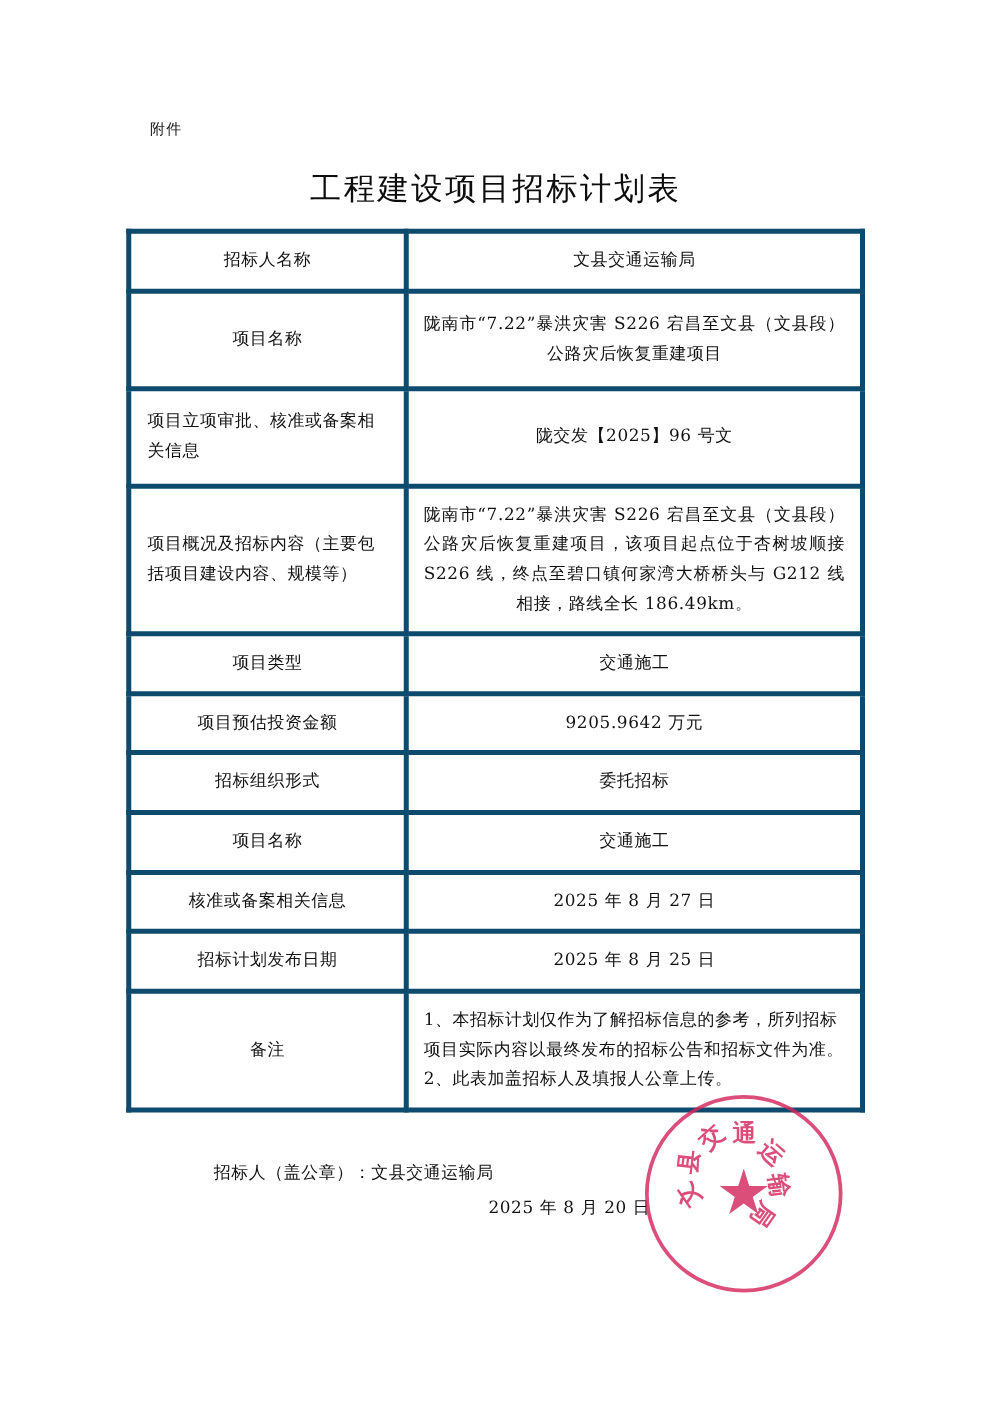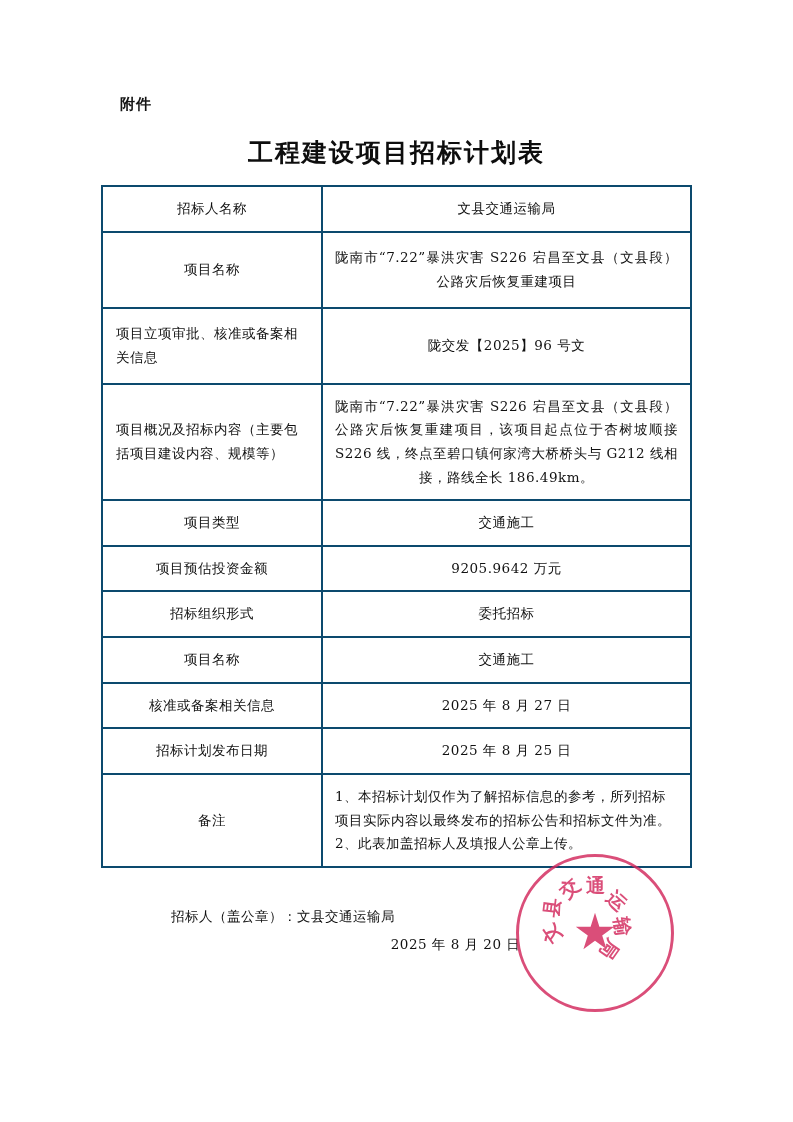--- a/index.html
+++ b/index.html
@@ -16,43 +16,43 @@
     overflow: hidden;
   }
   .page {
     position: relative;
     width: 793px;
     height: 1122px;
     box-sizing: border-box;
     padding: 95px 100px 0 100px;
   }
   .attachment-label {
-    font-size: 15px;
-    font-weight: 700;
+    font-size: 12px;
+    font-weight: 400;
     letter-spacing: 1px;
     margin: 0 0 22px 8px;
     color: #141414;
     padding-left: 12px;
   }
   .doc-title {
     text-align: center;
     font-size: 25px;
-    font-weight: 700;
+    font-weight: 400;
     letter-spacing: 2px;
     margin: 0 0 16px 0;
     color: #0d0d0d;
   }
   table.plan-table {
     width: 591px;
     border-collapse: collapse;
     table-layout: fixed;
     margin: 0 auto;
   }
   table.plan-table td {
-    border: 2px solid #0c4a6e;
+    border: 4px solid #0c4a6e;
     padding: 10px 9px;
     font-size: 13.5px;
     line-height: 1.75;
     vertical-align: middle;
     color: #111111;
   }
   td.label-cell {
     width: 200px;
     text-align: center;
     letter-spacing: 0.5px;

